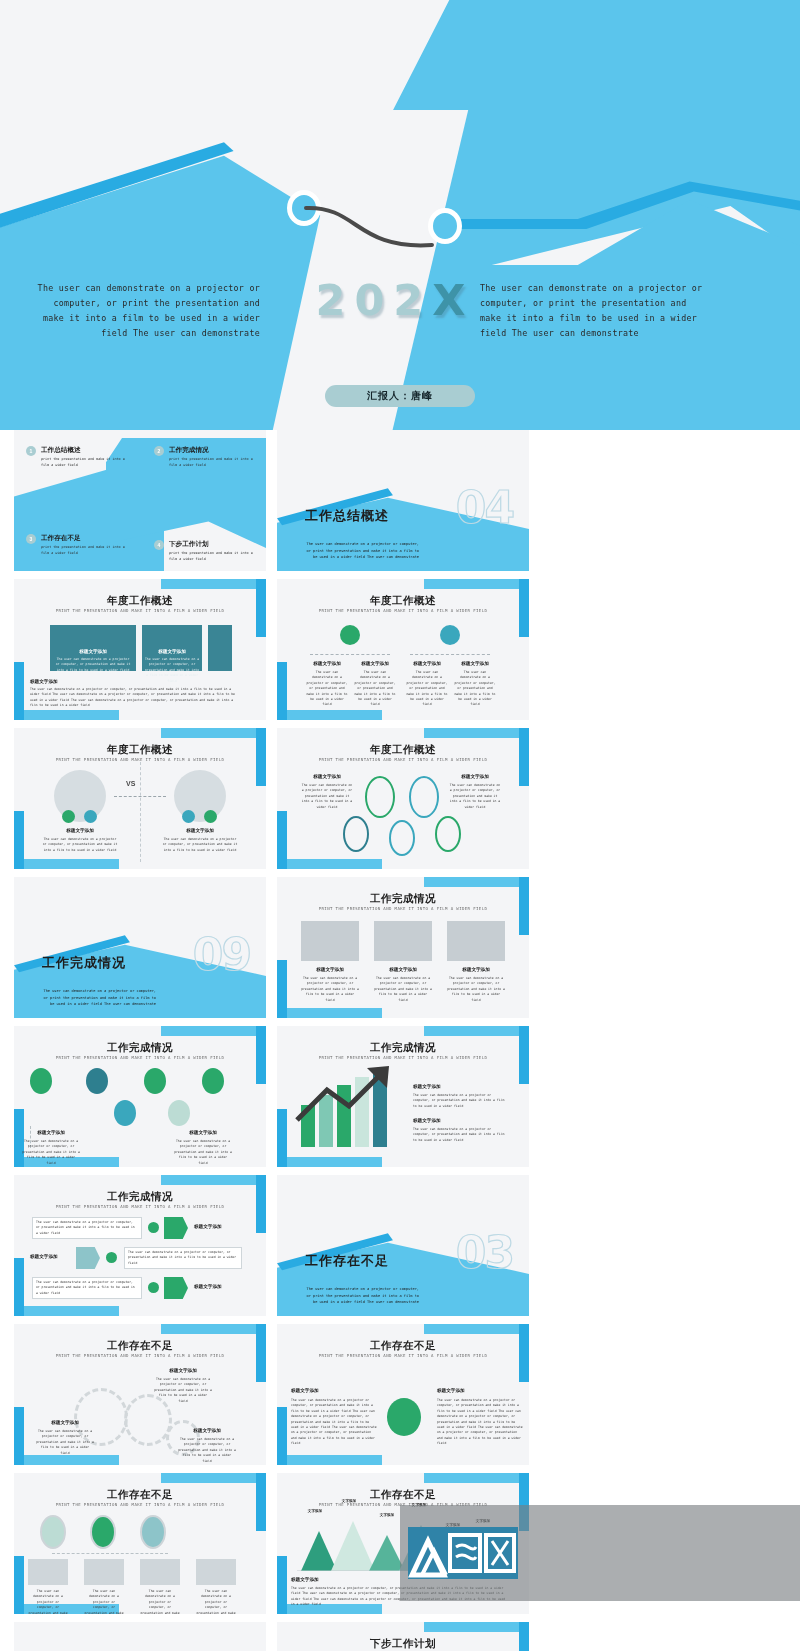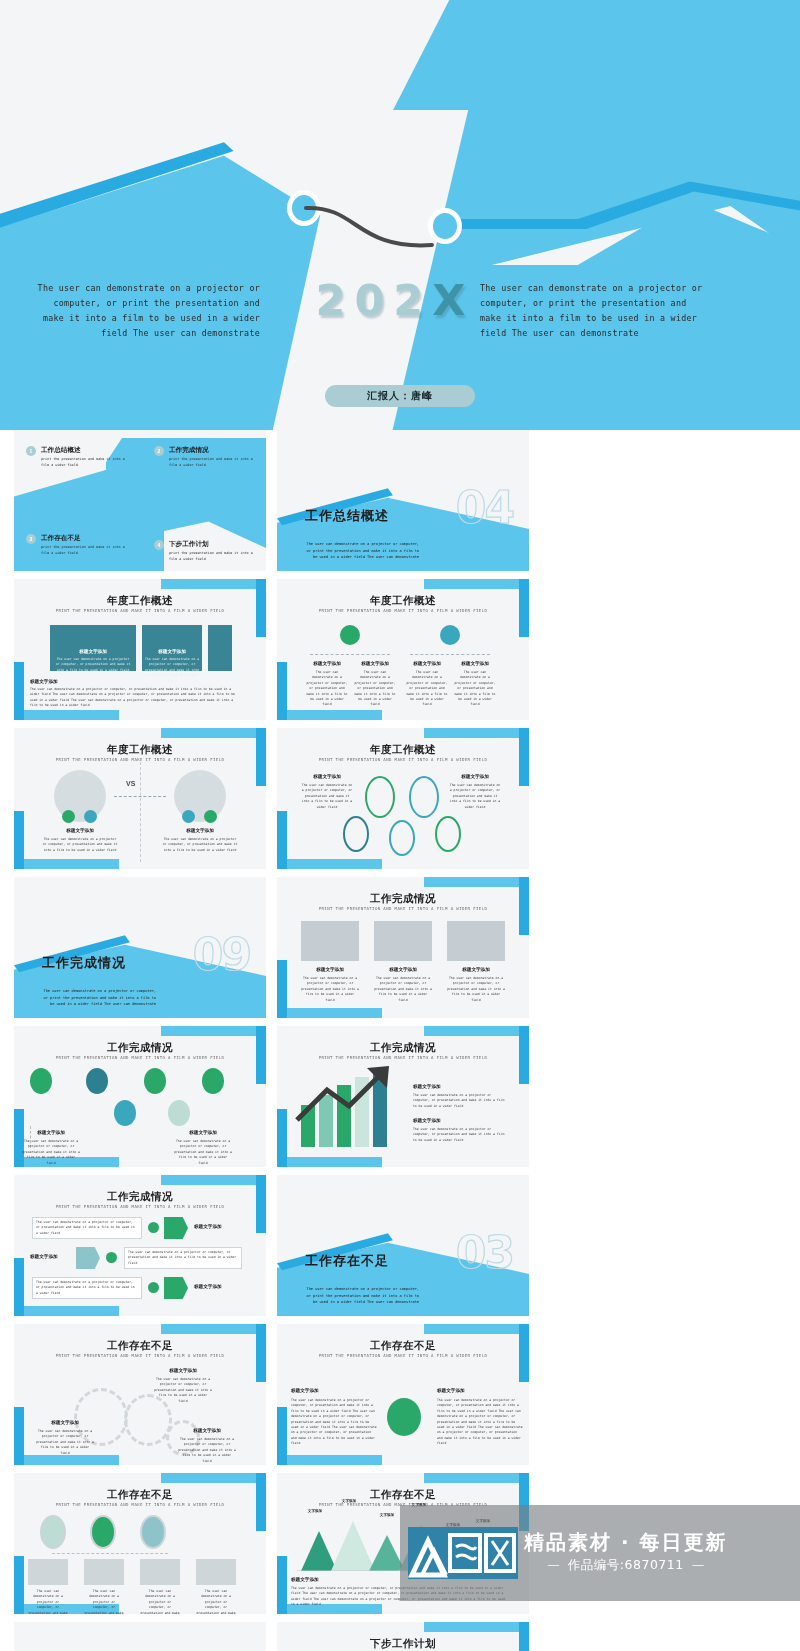--- a/index.html
+++ b/index.html
@@ -483,19 +483,13 @@
   <svg class="wm-logo" viewBox="0 0 110 52">
     <rect x="0" y="0" width="110" height="52" fill="#2f83a8"></rect>
     <path d="M4 48 L20 14 L36 48 Z" fill="none" stroke="#fff" stroke-width="5"></path>
     <path d="M14 48 L26 24 L38 48" fill="none" stroke="#fff" stroke-width="4"></path>
     <rect x="42" y="8" width="30" height="36" fill="none" stroke="#fff" stroke-width="4"></rect>
     <path d="M48 20 q6 -4 12 0 q6 4 8 0" fill="none" stroke="#fff" stroke-width="3"></path>
     <path d="M48 30 q6 -4 12 0 q6 4 8 0" fill="none" stroke="#fff" stroke-width="3"></path>
     <rect x="78" y="8" width="28" height="36" fill="none" stroke="#fff" stroke-width="4"></rect>
     <path d="M84 14 L100 38 M100 14 L84 38" stroke="#fff" stroke-width="3"></path>
   </svg>
-  <div class="wm-right">
-    <div class="wm-top">精品素材 · 每日更新</div>
-    <div class="wm-bot">
-      <span class="dash">—&nbsp;&nbsp;</span><span>作品编号:6870711</span><span class="dash">&nbsp;&nbsp;—</span>
-    </div>
-  </div>
 </div>
 
 </body></html>

